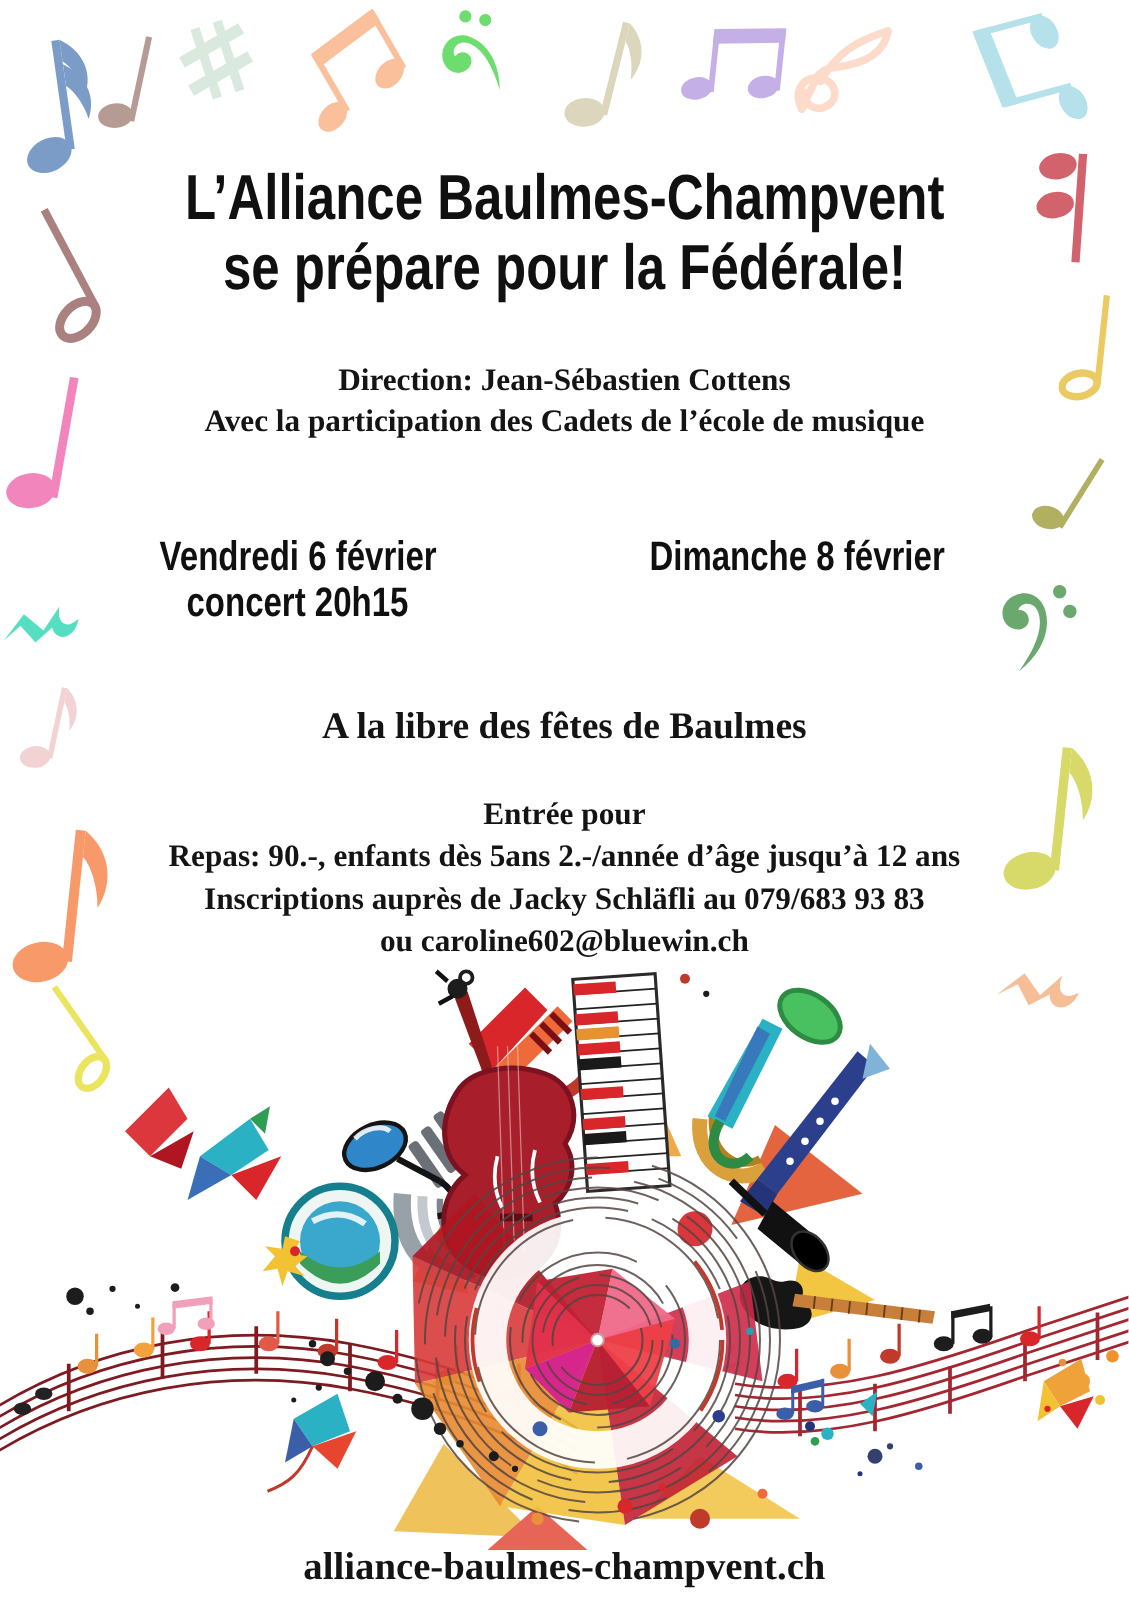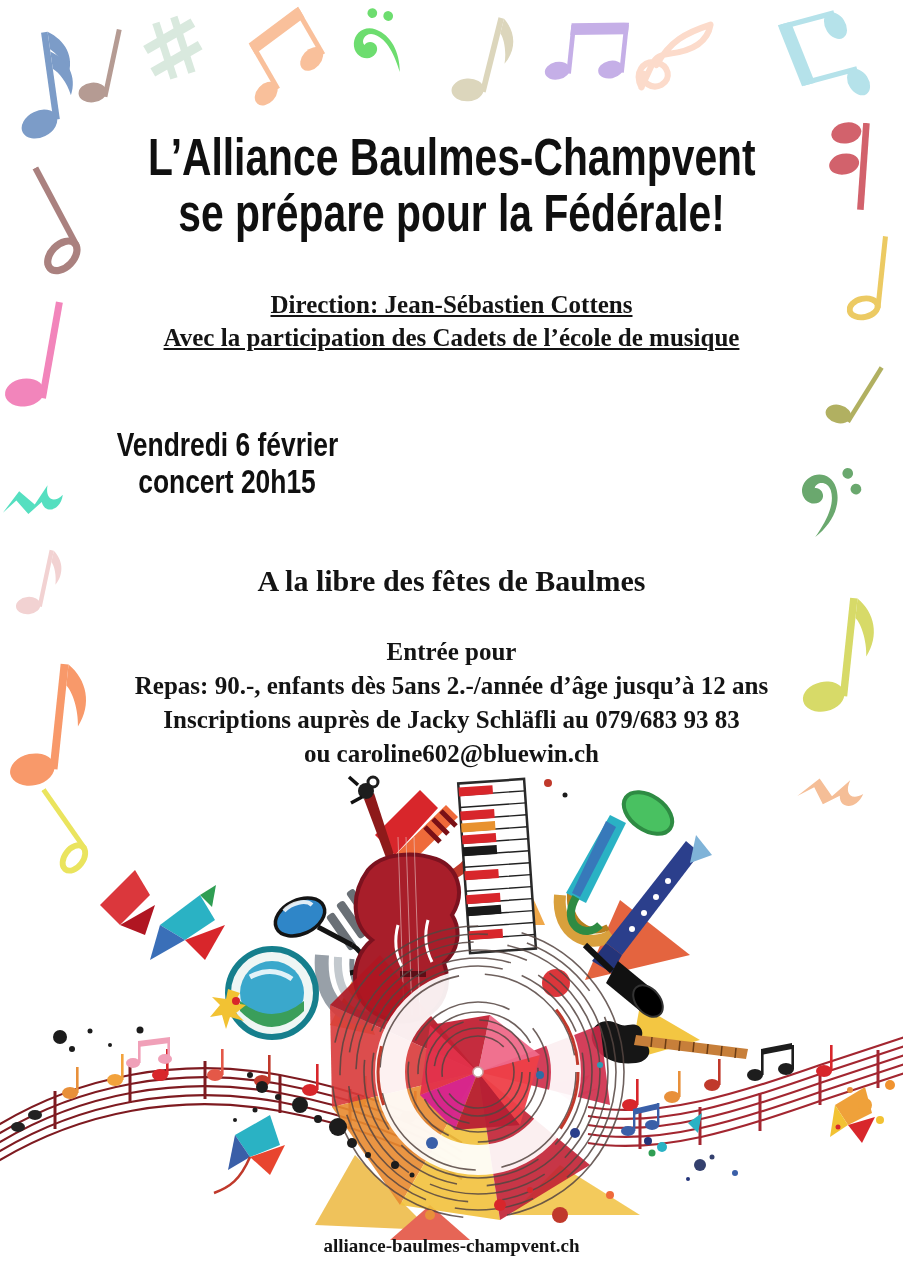--- a/index.html
+++ b/index.html
@@ -3,29 +3,29 @@
 <meta charset="utf-8">
 <style>
   html,body{margin:0;padding:0;background:#ffffff;}
   .poster{position:relative;width:903px;height:1282px;background:#ffffff;overflow:hidden;
           font-family:"Liberation Serif",serif;color:#141414;}
   .deco{position:absolute;}
   .cond{display:inline-block;transform:scaleX(0.80);transform-origin:50% 50%;white-space:nowrap;}
   .title{position:absolute;top:130px;left:0;width:100%;text-align:center;
          font-family:"Liberation Sans",sans-serif;font-weight:700;font-size:51px;line-height:56px;color:#101010;}
   .subtitle{position:absolute;top:288px;left:0;width:100%;text-align:center;
-            font-weight:700;font-size:25px;line-height:33px;text-decoration:underline;}
+            font-weight:700;font-size:25px;line-height:33px;}
   .events{position:absolute;top:426px;left:0;width:100%;height:80px;
           font-family:"Liberation Sans",sans-serif;font-weight:700;font-size:33px;line-height:37px;color:#101010;}
   .event-col{position:absolute;top:0;text-align:center;}
-  .event-col.left{left:62px;width:330px;}
+  .event-col.left{left:73px;width:330px;}
   .event-col.right{left:468px;width:340px;}
   .venue{position:absolute;top:564px;left:0;width:100%;text-align:center;font-weight:700;font-size:30px;}
   .info{position:absolute;top:635px;left:0;width:100%;text-align:center;font-weight:700;font-size:25px;line-height:34px;}
-  .website{position:absolute;top:1235px;left:0;width:100%;text-align:center;font-weight:700;font-size:19px;}
+  .website{position:absolute;top:1235px;left:0;width:100%;text-align:center;font-weight:700;font-size:31px;}
   .art{position:absolute;left:0;top:775px;width:903px;height:470px;}
   .hidden-defs{position:absolute;width:0;height:0;overflow:hidden;}
 </style>
 </head>
 <body>
 
 <div class="poster">
 
   <svg class="hidden-defs" aria-hidden="true">
     <defs>
@@ -155,20 +155,21 @@
     <div>Direction: Jean-Sébastien Cottens</div>
     <div>Avec la participation des Cadets de l’école de musique</div>
   </div>
 
   <div class="events">
     <div class="event-col left">
       <div><span class="cond">Vendredi 6 février</span></div>
       <div><span class="cond">concert 20h15</span></div>
     </div>
     <div class="event-col right">
+      <div><span class="cond">Dimanche 8 février</span></div>
     </div>
   </div>
 
   <div class="venue">A la libre des fêtes de Baulmes</div>
 
   <div class="info">
     <div>Entrée pour</div>
     <div>Repas: 90.-, enfants dès 5ans 2.-/année d’âge jusqu’à 12 ans</div>
     <div>Inscriptions auprès de Jacky Schläfli au 079/683 93 83</div>
     <div>ou caroline602@bluewin.ch</div>

